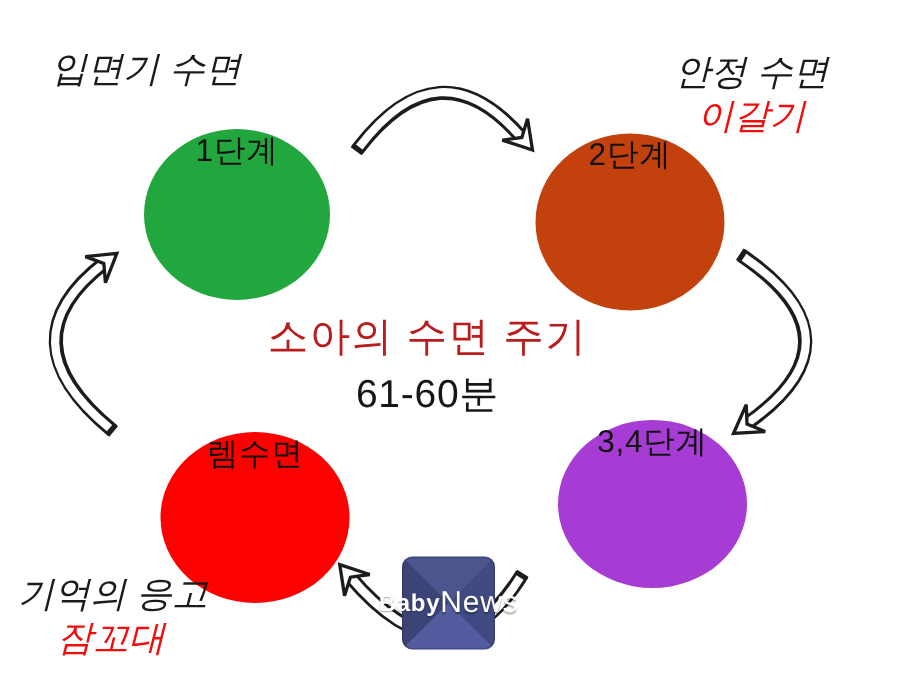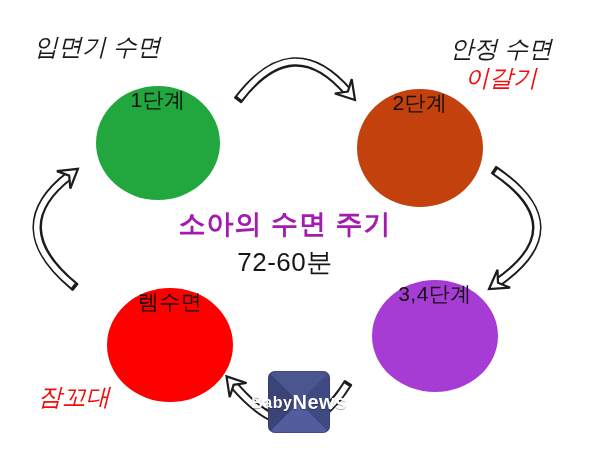--- a/index.html
+++ b/index.html
@@ -50,23 +50,23 @@
   .anno-stage34 { left: 478px; top: 378px; width: 112px; text-align: center; }
 
   .title-block {
     position: absolute;
     left: 135px; top: 206px;
     width: 300px;
     text-align: center;
     z-index: 3;
   }
   .title-main {
-    color: #a21caf;
+    color: #b91c1c;
     font-size: 27px;
-    font-weight: bold;
+    font-weight: normal;
     letter-spacing: 1px;
   }
   .title-sub {
     color: #161616;
     font-size: 26px;
     margin-top: 3px;
     letter-spacing: 0.5px;
   }
 
   .logo {
@@ -89,21 +89,21 @@
     color: #ffffff;
     font-size: 16px;
     font-weight: bold;
     line-height: 17px;
     letter-spacing: 0.5px;
     text-shadow: 0 1px 1px rgba(0,0,0,0.35);
   }
   .logo-news {
     color: #ffffff;
     font-size: 20px;
-    font-weight: bold;
+    font-weight: normal;
     line-height: 21px;
     letter-spacing: 0.5px;
     text-shadow: 0 1px 1px rgba(0,0,0,0.35);
   }
 
   .arrow-band-outer { fill: none; stroke: #1c1c1c; stroke-width: 9.5; stroke-linecap: butt; }
   .arrow-band-inner { fill: none; stroke: #ffffff; stroke-width: 5.5; stroke-linecap: butt; }
   .arrow-tail-cap  { stroke: #1c1c1c; stroke-width: 2; }
   .arrow-head { fill: #ffffff; stroke: #1c1c1c; stroke-width: 2.2; stroke-linejoin: miter; }
 </style>
@@ -157,26 +157,27 @@
   </div>
 
   <div class="annotation anno-stage1">
     <div>입면기 수면</div>
   </div>
   <div class="annotation anno-stage2">
     <div>안정 수면</div>
     <div class="hl">이갈기</div>
   </div>
   <div class="annotation anno-rem">
+    <div>기억의 응고</div>
     <div class="hl">잠꼬대</div>
   </div>
 
   <div class="title-block">
     <div class="title-main">소아의 수면 주기</div>
-    <div class="title-sub">72-60분</div>
+    <div class="title-sub">61-60분</div>
   </div>
 
   <div class="logo">
     <span class="logo-baby">Baby</span>
     <span class="logo-news">News</span>
   </div>
 
 </div>
 
 </body></html>

